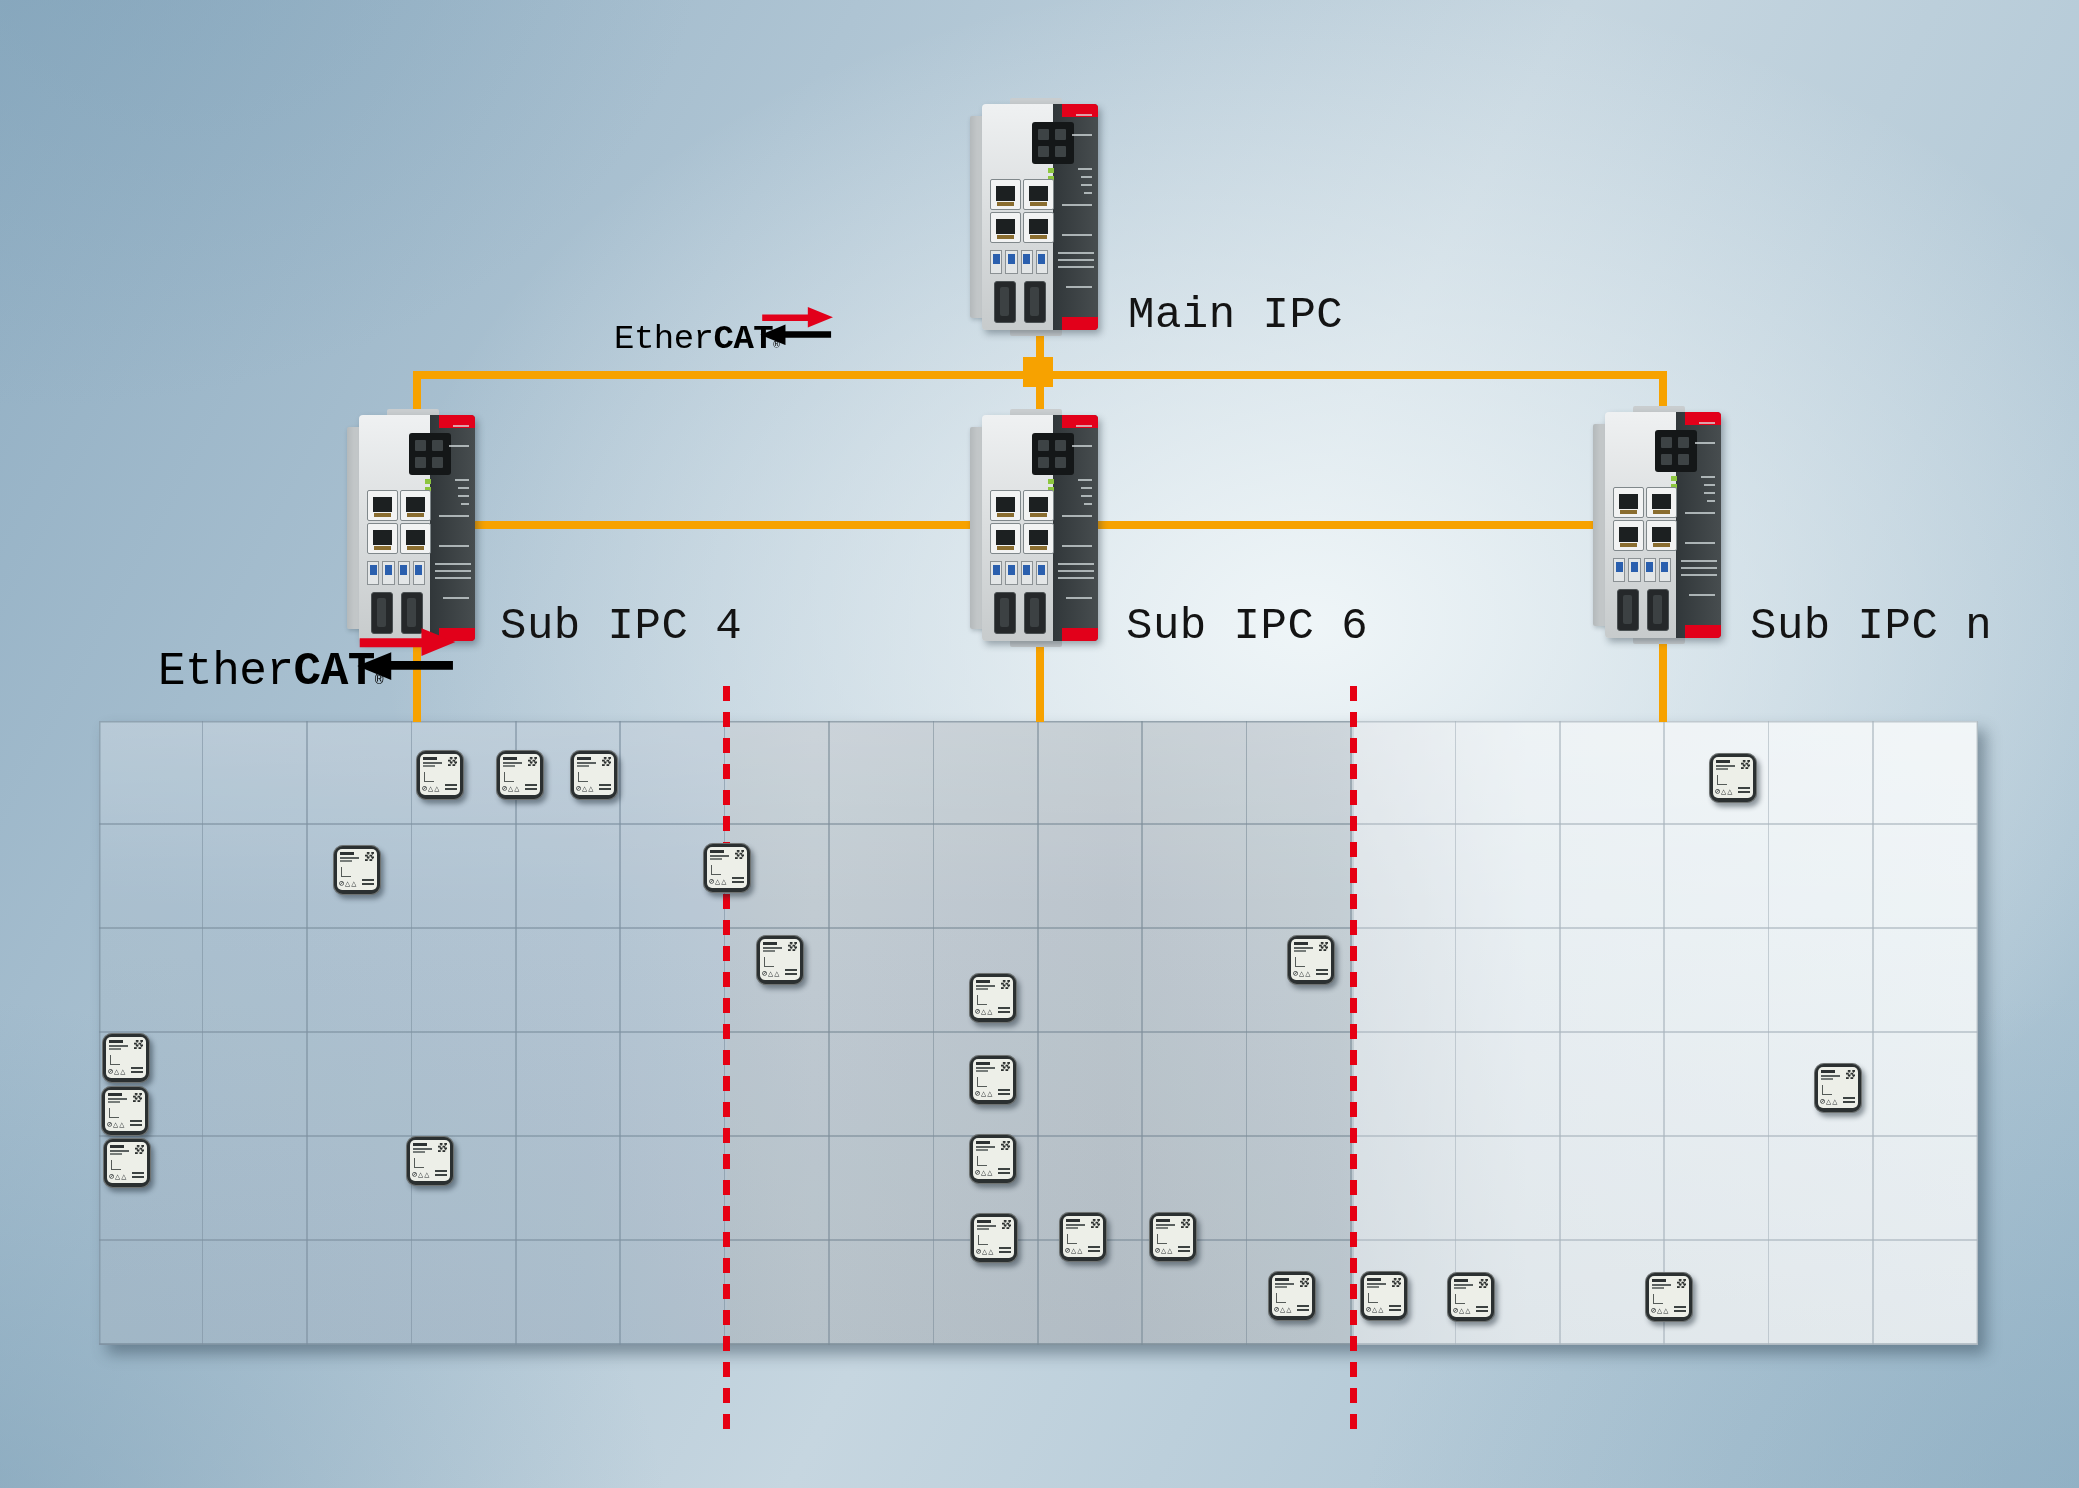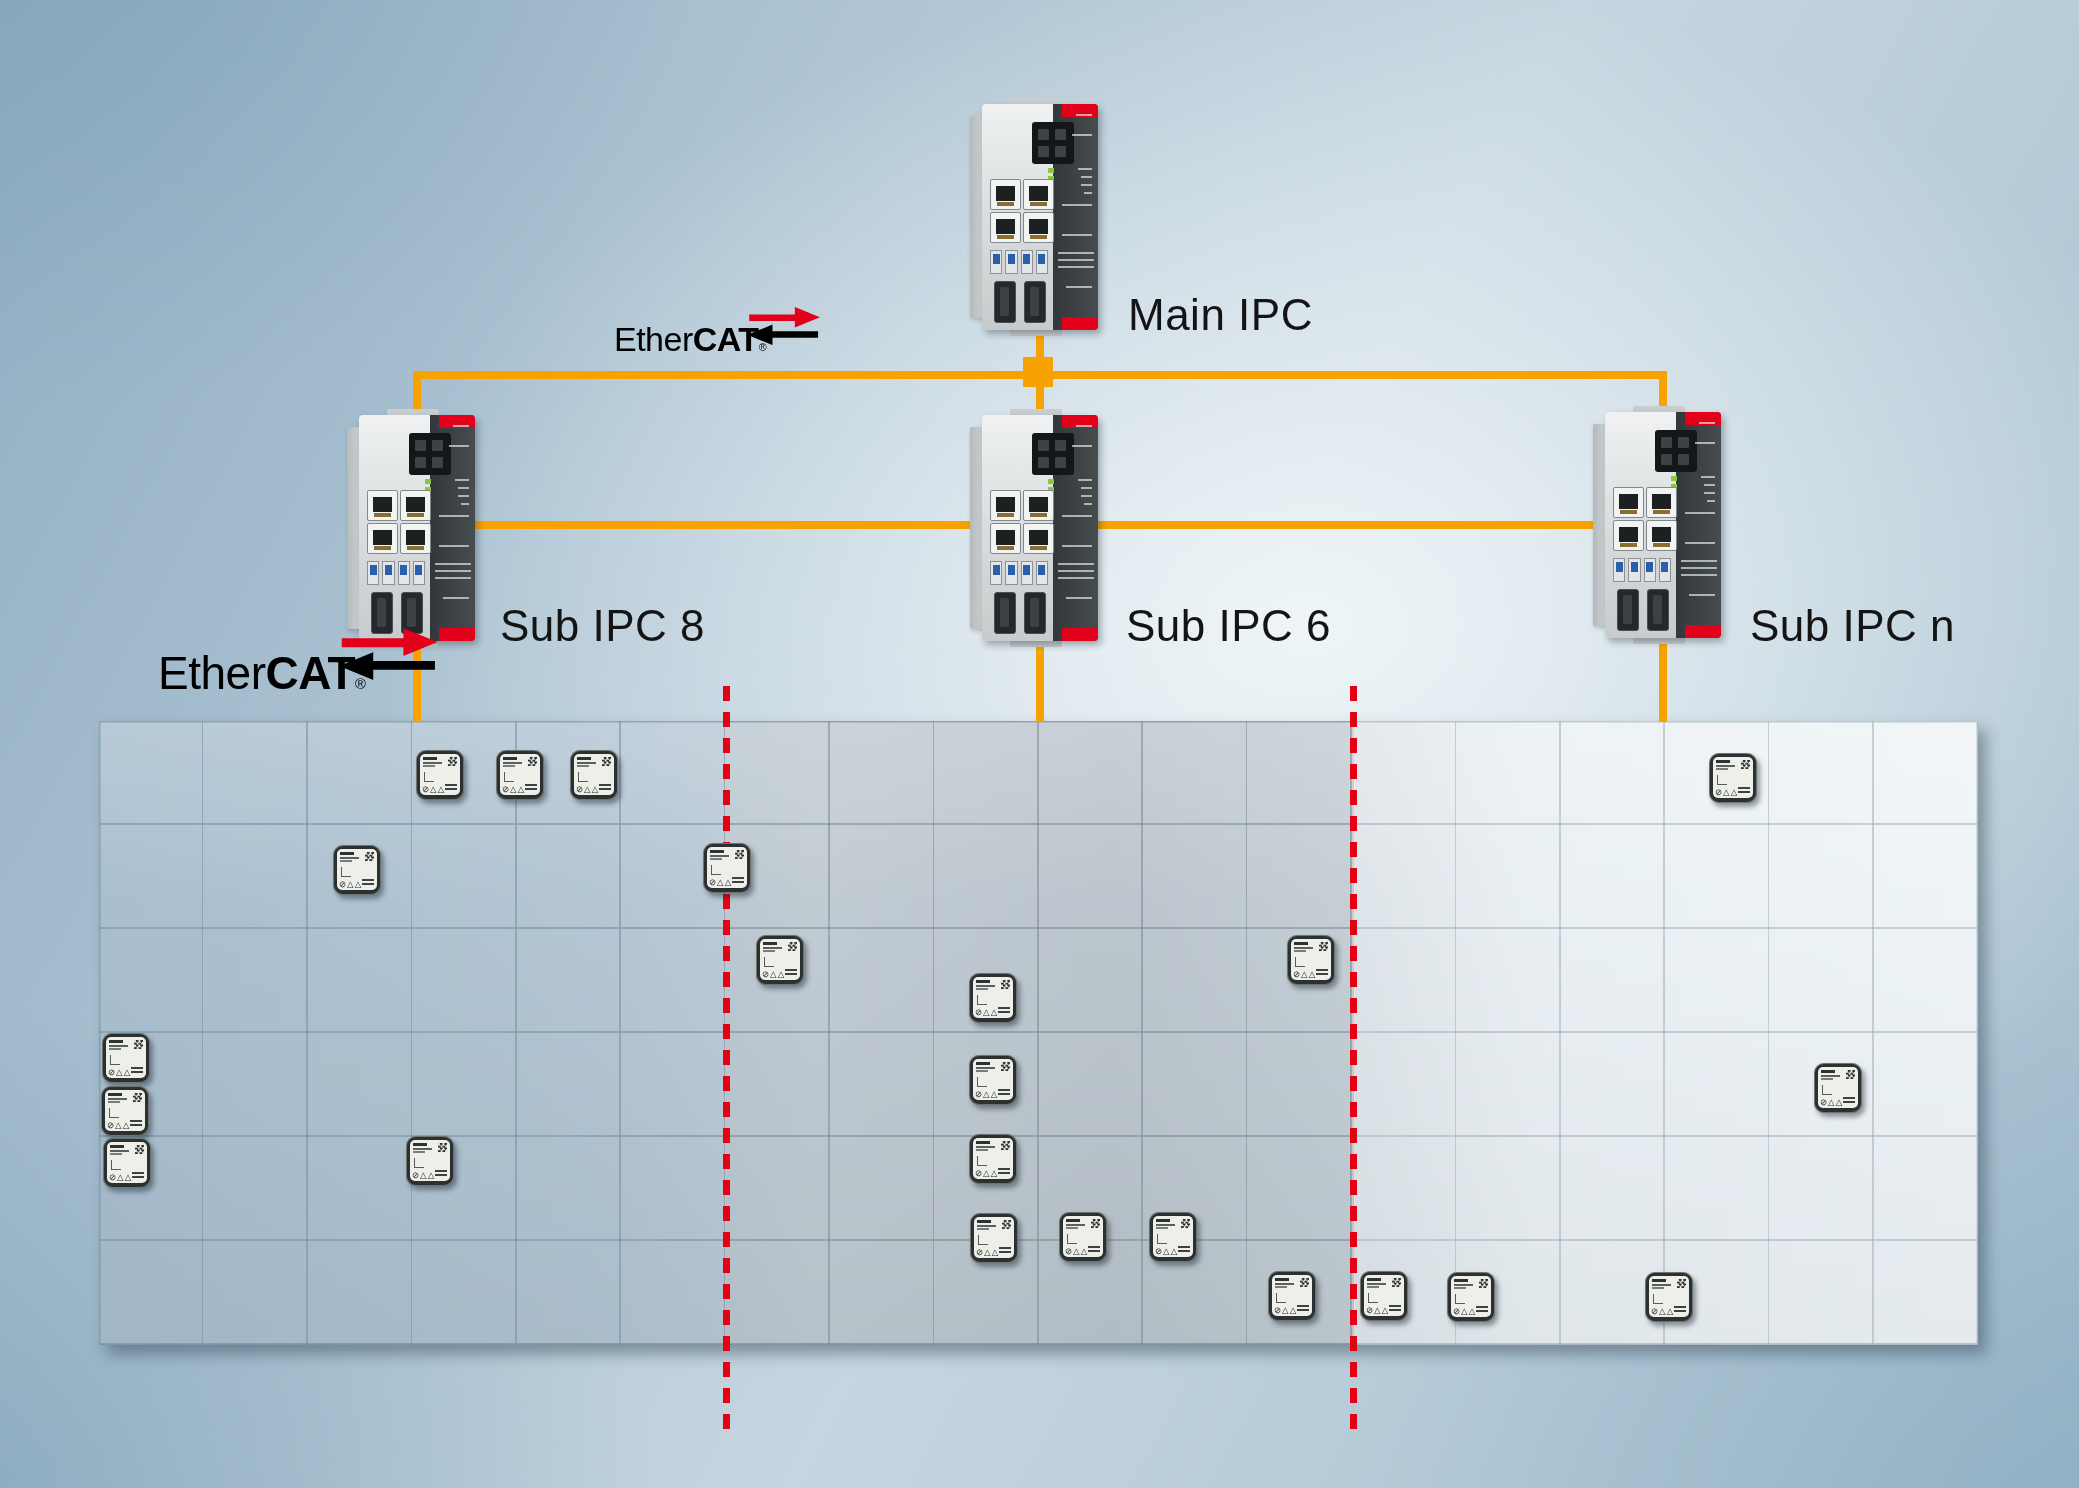--- a/index.html
+++ b/index.html
@@ -4,21 +4,21 @@
 <style>
   html,body{margin:0;padding:0;}
   body{font-family:"Liberation Sans",sans-serif;}
   #stage{position:relative;width:2079px;height:1488px;overflow:hidden;
     background:
       radial-gradient(1500px 1050px at 63% 42%, rgba(241,247,249,.95), rgba(241,247,249,0) 62%),
       radial-gradient(1300px 950px at -4% 104%, rgba(110,150,175,.55), rgba(110,150,175,0) 58%),
       radial-gradient(1200px 850px at 2% -4%, rgba(125,160,183,.5), rgba(125,160,183,0) 55%),
       radial-gradient(1300px 900px at 103% 103%, rgba(120,158,182,.45), rgba(120,158,182,0) 60%),
       linear-gradient(118deg,#8fadc2 0%,#aec4d3 30%,#c6d6e0 55%,#a2bdce 100%);}
-  .abs{position:absolute;}
+  .abs{position:absolute;font-family:Liberation Mono, monospace;}
   
   #grid-panel{z-index:1;
     background:
       repeating-linear-gradient(to right, transparent 0 102.8px, rgba(128,145,158,.6) 102.8px 104.4px),
       repeating-linear-gradient(to bottom, transparent 0 102.4px, rgba(128,145,158,.6) 102.4px 104px),
       linear-gradient(to bottom, rgba(255,255,255,.22), rgba(255,255,255,0) 30%, rgba(85,105,120,.10)),
       linear-gradient(to right,#b0c4d1 0%,#bccbd6 26%,#c9d3db 38%,#c4cdd5 54%,#ccd6dd 66%,#dfe8ed 76%,#e6eef2 100%);
     box-shadow:8px 9px 14px rgba(45,65,80,.45), inset 0 0 0 1.5px rgba(125,142,154,.65);}
   .third{position:absolute;top:0;bottom:0;z-index:1;pointer-events:none;}
   
@@ -510,21 +510,21 @@
       <span class="wb" style="right:6px;top:80px;width:11px"></span>
       <span class="wb" style="right:6px;top:88px;width:8px"></span>
       <span class="wb" style="right:6px;top:100px;width:30px"></span>
       <span class="wb" style="right:6px;top:130px;width:30px"></span>
       <span class="wb" style="right:4px;top:148px;width:36px"></span>
       <span class="wb" style="right:4px;top:155px;width:36px"></span>
       <span class="wb" style="right:4px;top:162px;width:36px"></span>
       <span class="wb" style="right:6px;top:182px;width:26px"></span>
     </span>
   </div>
-    <div class="dev-label abs" style="left: 500px; top: 601px;">Sub IPC 8</div>
+    <div class="dev-label abs" style="left: 500px; top: 601px;">Sub IPC 4</div>
     <div class="ipc abs" style="left: 970px; top: 411px;">
     <span class="flange"></span>
     <span class="tab t"></span>
     <span class="tab b"></span>
     <span class="dbody">
       <span class="dark"></span>
       <span class="red t"></span>
       <span class="red b"></span>
       <span class="pwr">
         <i style="left:6px;top:7px"></i>

